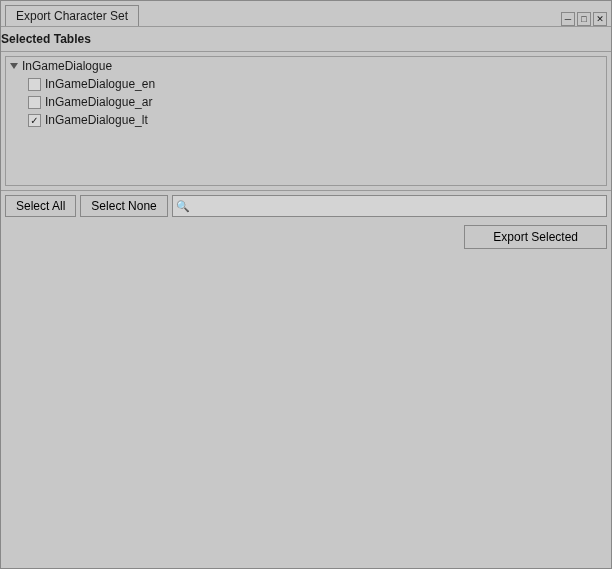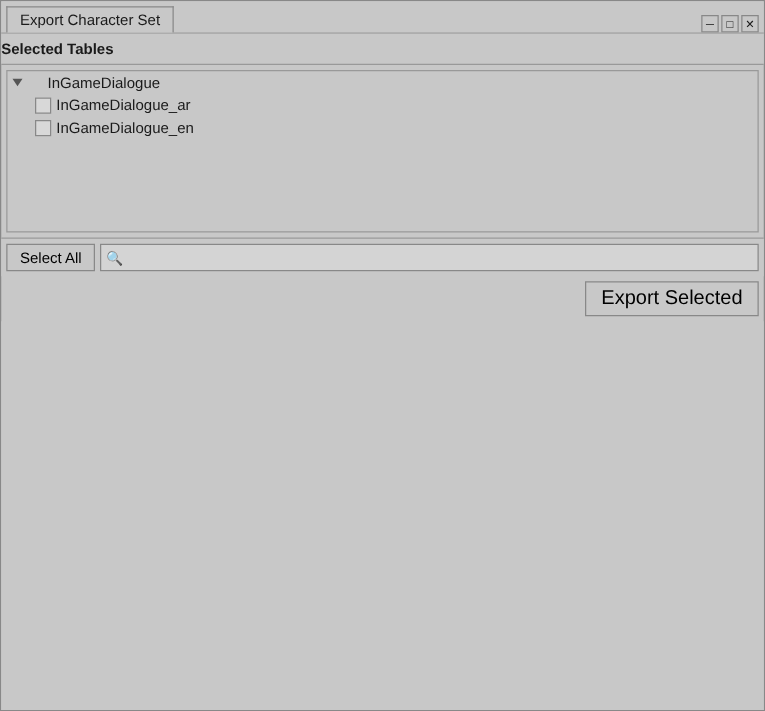--- a/index.html
+++ b/index.html
@@ -100,21 +100,21 @@
       align-items: center;
       gap: 4px;
       cursor: pointer;
       user-select: none;
     }
 
     .tree-group-header {
       padding: 2px 4px;
       display: flex;
       align-items: center;
-      gap: 20px;
+      gap: 4px;
       cursor: pointer;
       font-weight: normal;
     }
 
     .tree-children {
       padding-left: 18px;
     }
 
     .arrow-down {
       width: 0;
@@ -195,22 +195,22 @@
 
     .action-bar {
       display: flex;
       justify-content: flex-end;
       padding: 4px;
     }
 
     .export-btn {
       background: #c8c8c8;
       border: 1px solid #888;
-      padding: 4px 12px;
-      font-size: 16px;
+      padding: 4px 28px;
+      font-size: 12px;
       cursor: pointer;
     }
   </style>
 </head>
 <body>
 
 <div class="window">
 
   <div class="title-bar">
     <div class="tab">
@@ -235,32 +235,37 @@
 
   <div class="table-list-container">
 
     <div class="tree-group-header">
       <span class="arrow-down"></span>
       <span>InGameDialogue</span>
     </div>
     <div class="tree-children">
       <div class="tree-item">
         <div class="checkbox-custom"></div>
-        <span>InGameDialogue_ar</span>
+        <span>InGameDialogue_en</span>
       </div>
       <div class="tree-item">
         <div class="checkbox-custom"></div>
-        <span>InGameDialogue_en</span>
+        <span>InGameDialogue_ar</span>
+      </div>
+      <div class="tree-item">
+        <div class="checkbox-custom checked"></div>
+        <span>InGameDialogue_lt</span>
       </div>
     </div>
 
   </div>
 
   <div class="bottom-bar">
     <button class="btn">Select All</button>
+    <button class="btn">Select None</button>
     <div class="search-box">
       <span class="search-icon-char">🔍</span>
       <input class="search-input" type="text" style="">
     </div>
   </div>
 
   <div class="action-bar">
     <button class="export-btn">Export Selected</button>
   </div>
 

